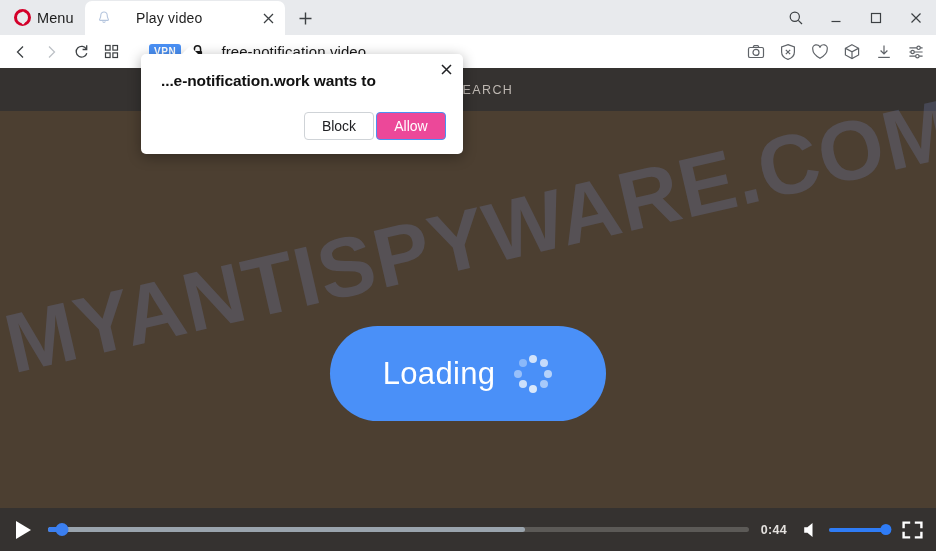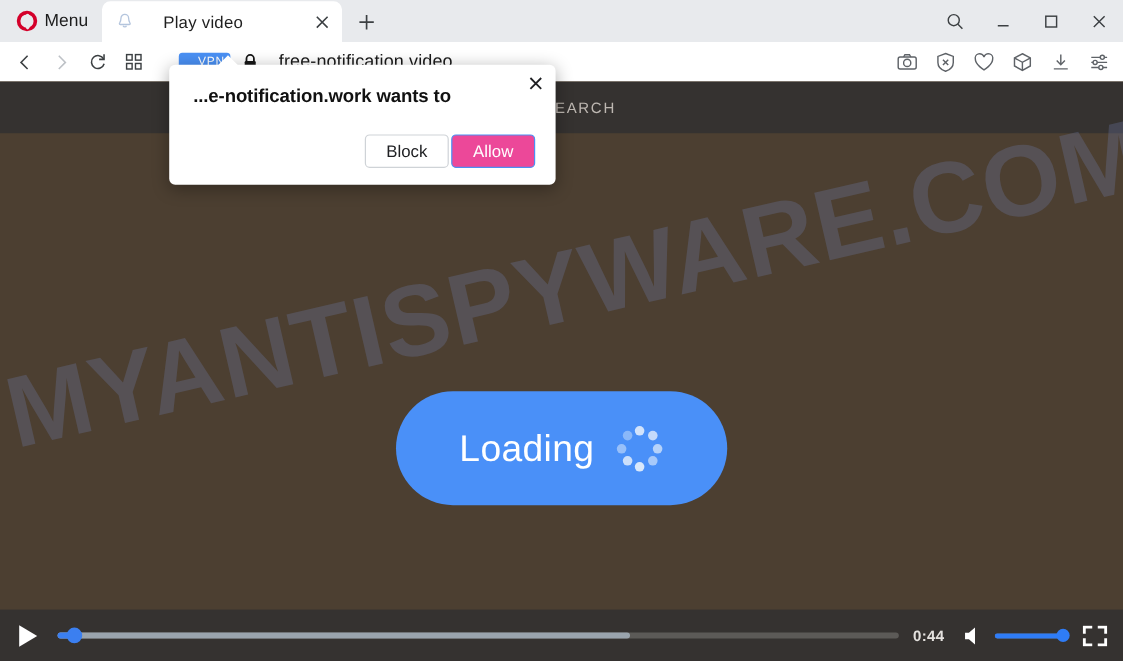--- a/index.html
+++ b/index.html
@@ -71,22 +71,22 @@
     background:#ffffff;
     display:flex;align-items:center;
   }
   .navbtn{
     width:30px;height:30px;display:flex;align-items:center;justify-content:center;
     cursor:default;flex:none;
   }
   .nav-first{margin-left:6px;}
   .vpn{
     margin-left:23px;flex:none;
-    background:#4a90f4;color:#fff;font-size:10px;font-weight:normal;
-    padding:2px 5px 2px 16px;border-radius:3px;letter-spacing:.6px;line-height:1.1;
+    background:#4a90f4;color:#fff;font-size:10px;font-weight:bold;
+    padding:2px 5px 2px 5px;border-radius:3px;letter-spacing:.6px;line-height:1.1;
   }
   .lockwrap{margin-left:9px;flex:none;display:flex;align-items:center;}
   .urltext{
     margin-left:16px;font-size:15px;color:#1a1a1a;letter-spacing:.1px;
     white-space:nowrap;
   }
   .addr-right{
     position:absolute;right:4px;top:0;height:33px;display:flex;align-items:center;
   }
   .abicon{

